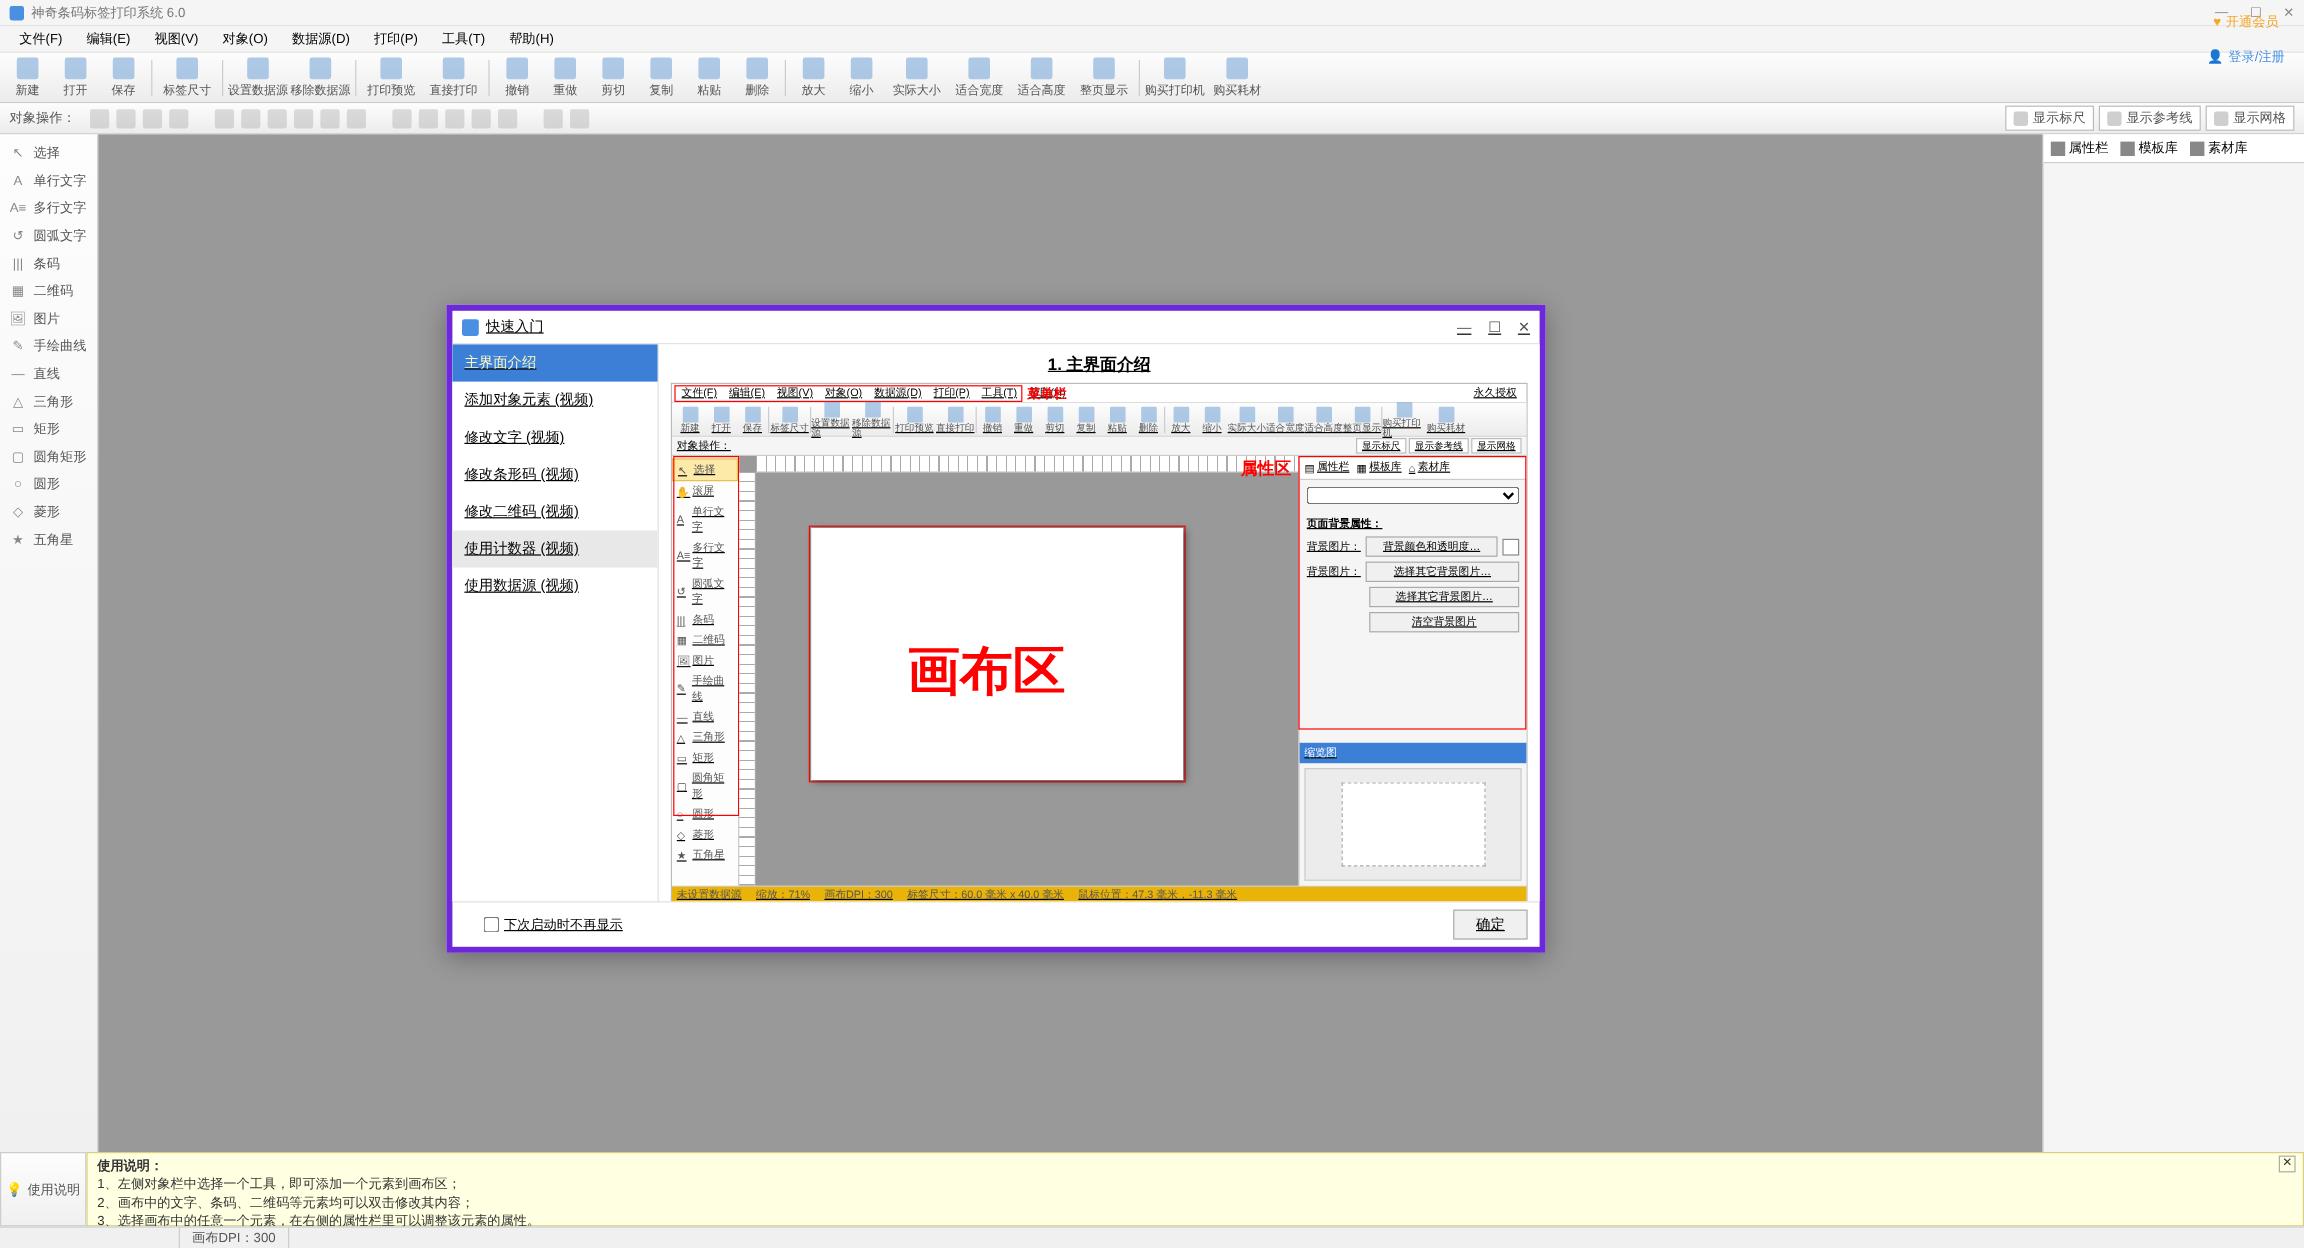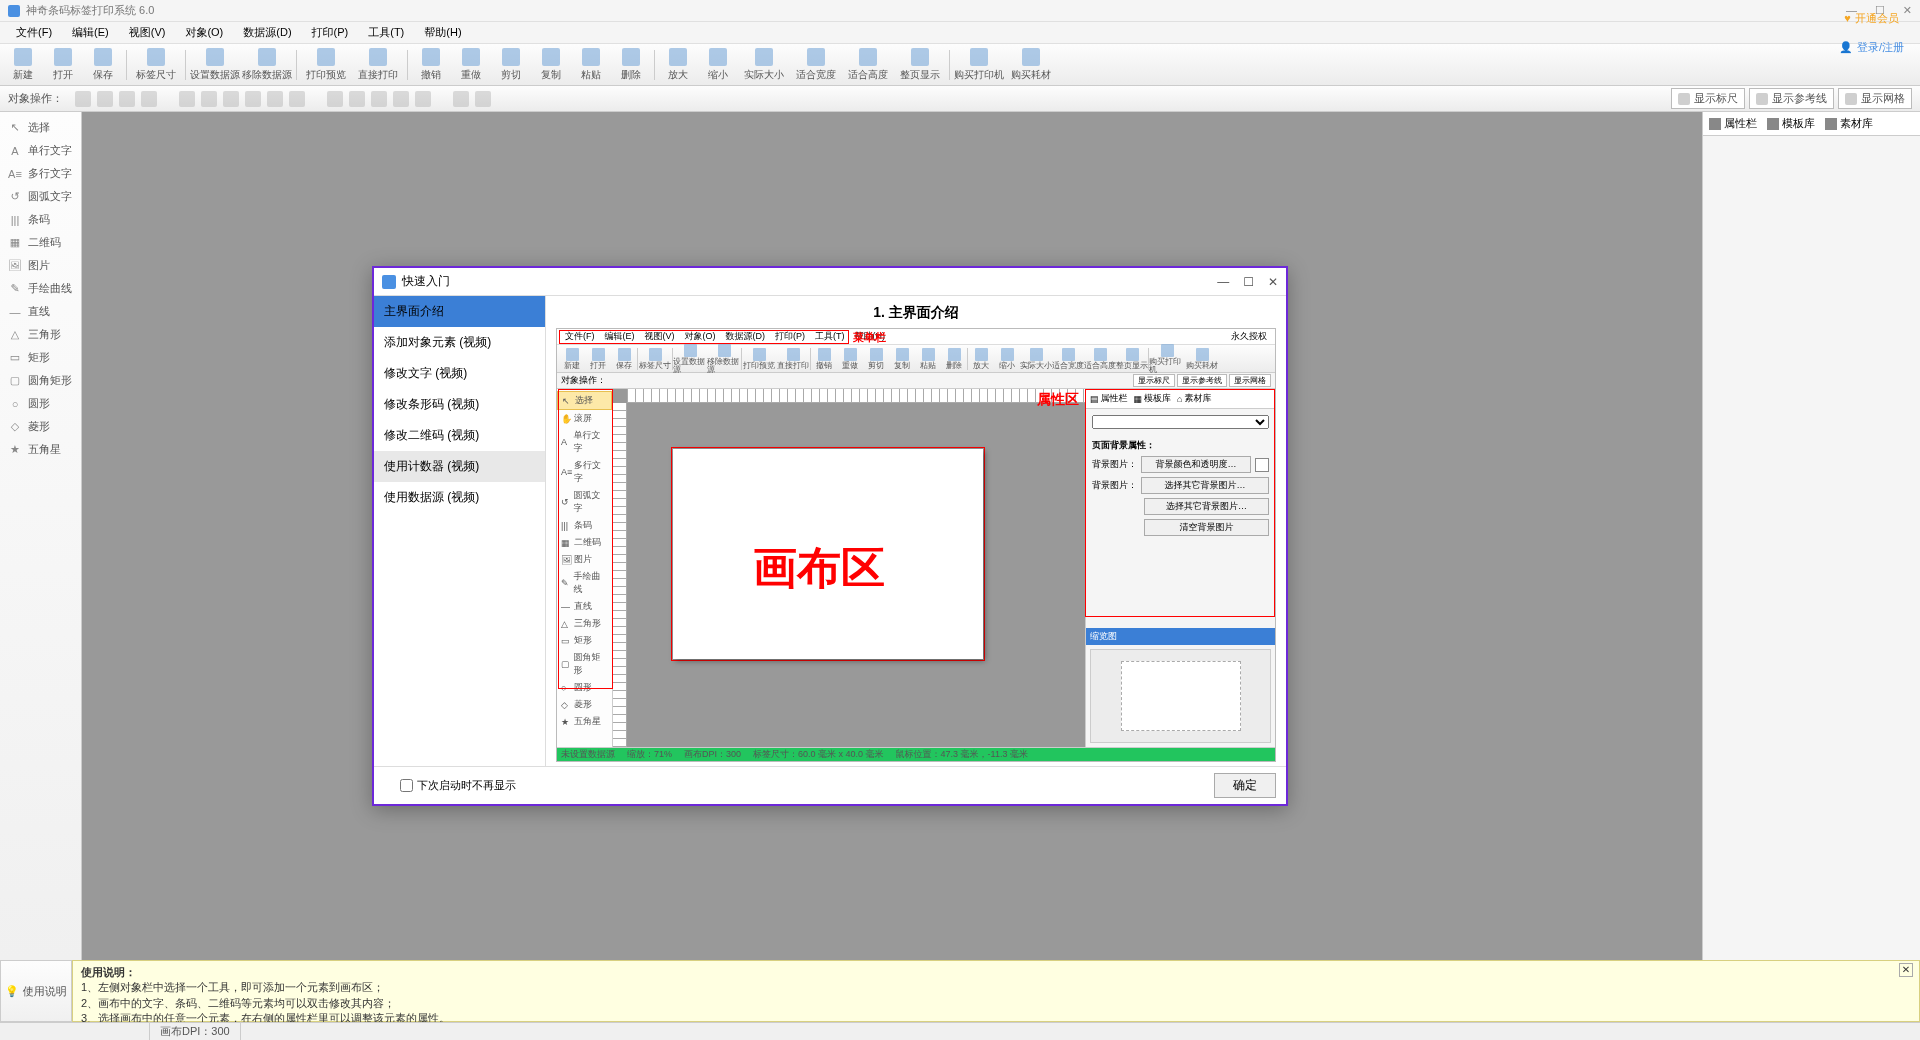--- a/index.html
+++ b/index.html
@@ -28,28 +28,28 @@
 .main { display:flex; height:calc(100% - 22px - 22px - 42px - 26px - 62px - 18px); }
 .lefttools { width:82px; background:linear-gradient(#fdfdfd,#f0f0f0); border-right:1px solid #ccc; padding:4px 0; }
 .lt-item { display:flex; align-items:center; gap:6px; padding:4px 8px; font-size:11px; color:#555; cursor:pointer; }
 .lt-item .ico { width:14px; height:14px; display:flex; align-items:center; justify-content:center; color:#888; }
 .canvas { flex:1; background:#999; position:relative; }
 .rightpanel { width:218px; background:#f5f5f5; border-left:1px solid #ccc; }
 .rightpanel .tabs { display:flex; border-bottom:1px solid #ccc; background:#fff; padding:4px 6px; gap:10px; font-size:11px; }
 .rightpanel .tabs span { display:flex; align-items:center; gap:3px; cursor:pointer; }
 .rightpanel .tabs .tico { width:12px; height:12px; background:#888; }
 
-.dialog { position:absolute; left:290px; top:154px; width:916px; height:540px; background:#fff; border:2px solid #6d28d9; box-shadow:0 4px 20px rgba(0,0,0,.3); }
+.dialog { position:absolute; left:290px; top:142px; width:916px; height:540px; background:#fff; border:5px solid #6d28d9; box-shadow:0 4px 20px rgba(0,0,0,.3);text-decoration:underline; }
 .dlg-title { height:28px; display:flex; align-items:center; padding:0 8px; font-size:12px; border-bottom:1px solid #ddd; }
 .dlg-title .logo { width:14px; height:14px; background:#4a90e2; border-radius:2px; margin-right:6px; }
 .dlg-title .winbtns { margin-left:auto; display:flex; gap:14px; color:#555; cursor:pointer; }
 .dlg-body { display:flex; height:calc(100% - 28px - 38px); }
 .dlg-nav { width:172px; background:#fff; border-right:1px solid #ddd; }
 .dlg-nav div { padding:7px 10px; font-size:12px; cursor:pointer; }
-.dlg-nav div.active { background:#3b7fd6; color:#000000; }
+.dlg-nav div.active { background:#3b7fd6; color:#fef9c3; }
 .dlg-nav div.hover { background:#e8e8e8; }
 .dlg-content { flex:1; background:#fff; padding:8px 10px; position:relative; overflow:hidden; }
 .dlg-content h2 { text-align:center; font-size:14px; font-weight:bold; margin-bottom:6px; }
 .dlg-foot { height:38px; border-top:1px solid #ddd; display:flex; align-items:center; padding:0 10px; }
 .dlg-foot label { font-size:11px; display:flex; align-items:center; gap:4px;padding-left:16px; }
 .dlg-foot button { margin-left:auto; padding:3px 18px; font-size:12px; background:#f0f0f0; border:1px solid #aaa; cursor:pointer; }
 
 .inner { border:1px solid #bbb; height:434px; font-size:10px; position:relative; background:#fff; }
 .redbox { border:1px solid red; position:absolute; }
 .redlabel { color:red; font-weight:bold; position:absolute; }
@@ -76,21 +76,21 @@
 .inner-right { width:190px; border-left:1px solid #ccc; background:#f5f5f5; display:flex; flex-direction:column; }
 .inner-right .tabs { display:flex; padding:3px 4px; gap:6px; border-bottom:1px solid #ccc; background:#fff; font-size:9px; }
 .inner-right .tabs span { display:flex; align-items:center; gap:2px; }
 .inner-right .propbody { padding:6px; font-size:9px; flex:1; }
 .inner-right .propbody select { width:100%; font-size:9px; margin-bottom:6px; }
 .inner-right .propbody .row { display:flex; align-items:center; gap:4px; margin-bottom:4px; }
 .inner-right .propbody button { font-size:9px; padding:1px 6px; flex:1; background:#f0f0f0; border:1px solid #aaa; }
 .inner-right .thumbhdr { background:#3b7fd6; color:#fff; padding:2px 4px; font-size:9px; }
 .inner-right .thumb { height:94px; border:1px solid #ccc; margin:4px; background:#ececec; display:flex; align-items:center; justify-content:center; }
 .inner-right .thumb .mini { width:120px; height:70px; background:#fff; border:1px dashed #aaa; }
-.inner-status { height:14px; background:#22c55e; border-top:1px solid #ccc; display:flex; align-items:center; padding:0 4px; font-size:9px; color:#555; gap:12px; }
+.inner-status { height:14px; background:#eab308; border-top:1px solid #ccc; display:flex; align-items:center; padding:0 4px; font-size:9px; color:#555; gap:12px; }
 .helpbox { position:absolute; bottom:18px; left:72px; right:0; height:62px; background:#ffffe1; border:1px solid #d8d080; font-size:11px; padding:4px 8px; color:#333; line-height:1.4; }
 .helpbox .close { position:absolute; right:6px; top:2px; cursor:pointer; border:1px solid #aaa; width:14px; height:14px; text-align:center; line-height:12px; font-size:10px; }
 .helpside { position:absolute; bottom:18px; left:0; width:72px; height:62px; background:linear-gradient(#fdfdfd,#f0f0f0); border:1px solid #ccc; display:flex; align-items:center; justify-content:center; gap:4px; font-size:11px; color:#555; }
 .helpside .bulb { color:#f5a623; }
 .statusbar { position:absolute; bottom:0; left:0; right:0; height:18px; background:#f0f0f0; border-top:1px solid #ccc; display:flex; align-items:center; font-size:11px; color:#555; }
 .statusbar .cell { padding:0 10px; border-right:1px solid #ccc; height:100%; display:flex; align-items:center; }
 </style>
 </head>
 <body>
 

